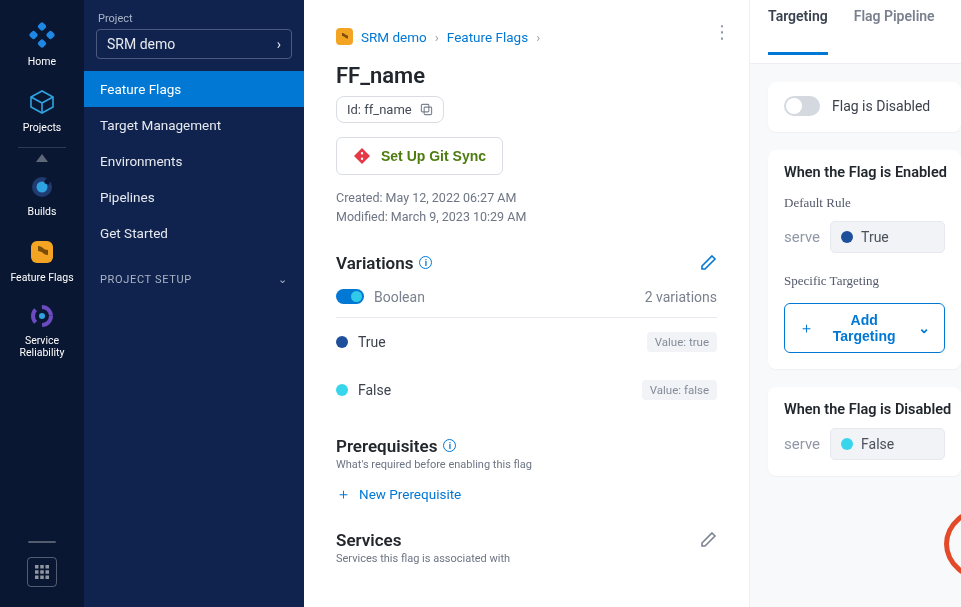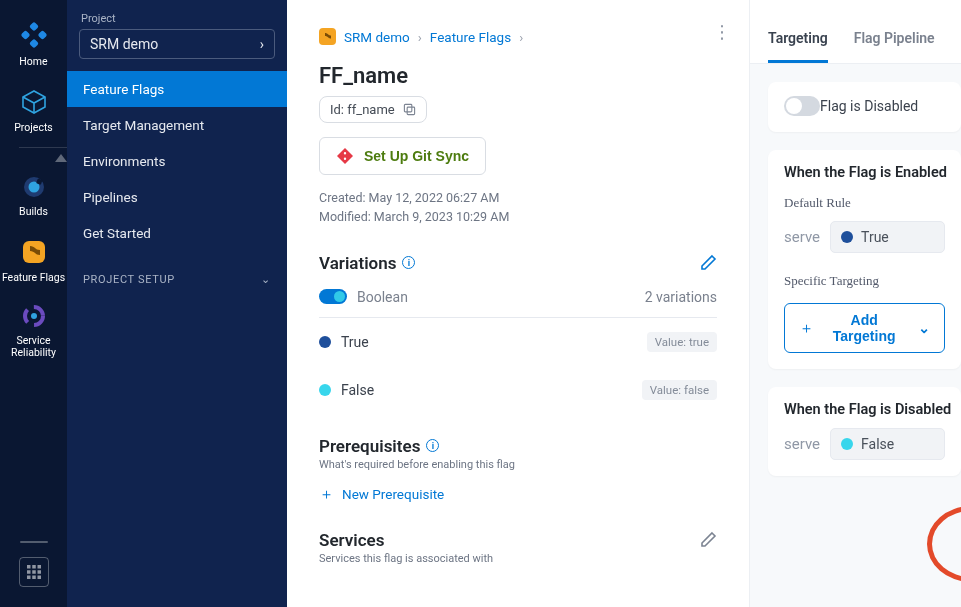--- a/index.html
+++ b/index.html
@@ -9,26 +9,26 @@
     background: #fff;
     color: #22272d;
     width: 961px;
     height: 607px;
     overflow: hidden;
     display: flex;
   }
 
   
   .rail {
-    width: 67px;
+    width: 84px;
     background: #0a1732;
     color: #fff;
     display: flex;
     flex-direction: column;
-    align-items: flex-end;
+    align-items: center;
     padding-top: 10px;
     flex-shrink: 0;
   }
   .rail-item {
     width: 100%;
     display: flex;
     flex-direction: column;
     align-items: center;
     gap: 6px;
     padding: 10px 0 10px 0;
@@ -119,26 +119,26 @@
   }
 
   
   .right {
     width: 212px;
     flex-shrink:0;
     background:#f7f9fb;
     border-left:1px solid #eceff3;
     display:flex; flex-direction:column;
   }
-  .tabs { background:#fff; display:flex; padding: 0 18px; gap: 26px; height:64px; align-items:flex-end; border-bottom:1px solid #eceff3;}
+  .tabs { background:#fff; display:flex; padding: 8px 18px; gap: 26px; height:64px; border-bottom:1px solid #eceff3;}
   .tab { font-size:14px; font-weight:600; color:#7a818e; padding-bottom:14px; border-bottom:3px solid transparent; cursor:pointer; white-space:nowrap;}
   .tab.active { color:#39424f; border-color:#0278d5;}
 
   .card { background:#fff; margin:18px 0 0 18px; border-radius:8px; padding:14px 16px 16px 16px; box-shadow: 0 1px 2px rgba(0,0,0,0.04);}
-  .toggle-row{ display:flex; align-items:center; text-align:center;}
+  .toggle-row{ display:flex; align-items:center; gap:12px;text-align:center;}
   .flag-toggle { width:36px; height:20px; background:#d4d9e0; border-radius:10px; position:relative; cursor:pointer;}
   .flag-toggle .k{ position:absolute; left:2px; top:2px; width:16px; height:16px; background:#fff; border-radius:50%;}
   .card-title{ font-weight:600; font-size:14.5px; white-space:nowrap;}
   .sub-label{ font-size:13px; color:#52596a; margin-top:14px;font-family:Liberation Serif, serif;}
   .serve-row{ display:flex; align-items:center; gap:10px; margin-top:10px;}
   .serve-label{ color:#9098a6; font-size:15px;}
   .serve-chip{ flex:1; display:flex; align-items:center; gap:8px; background:#f1f3f6; border:1px solid #e6e9ef; border-radius:5px; padding:7px 10px; font-size:14px; color:#4a515b;}
 
   .add-targeting-btn{ margin-top:14px; display:inline-flex; align-items:center; gap:8px; border:1.5px solid #0278d5; color:#0278d5; background:#fff; border-radius:6px; padding:8px 14px; font-weight:600; font-size:14px; cursor:pointer;}
   .chev{ margin-left:4px;}

